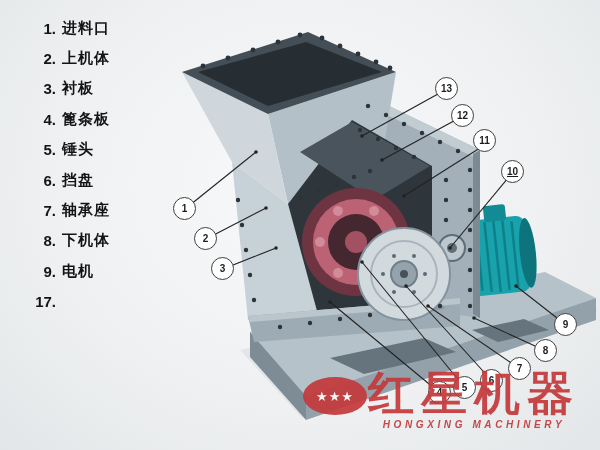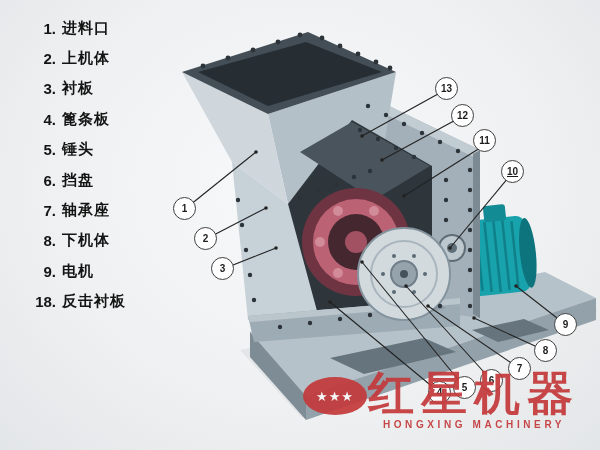--- a/index.html
+++ b/index.html
@@ -26,21 +26,21 @@
     position:absolute;left:303px;top:369px;z-index:9;display:flex;align-items:flex-start;
     opacity:.92;
   }
   .wm-logo{
     width:64px;height:38px;border-radius:50%;background:#c4393b;margin-top:8px;
     display:flex;align-items:center;justify-content:center;flex:none;
   }
   .wm-stars{color:#ffffff;font-size:13px;letter-spacing:1px;line-height:1;}
   .wm-text{margin-left:1px;display:flex;flex-direction:column;align-items:center;}
   .wm-brand{font-size:46px;font-weight:bold;color:#c4393b;letter-spacing:7px;line-height:1.05;white-space:nowrap;}
-  .wm-sub{font-size:10px;font-weight:bold;color:#c4393b;letter-spacing:3.6px;margin-top:2px;white-space:nowrap;}
+  .wm-sub{font-size:10px;font-weight:bold;color:#c4393b;letter-spacing:3.6px;margin-top:2px;white-space:nowrap;font-style:italic;}
 </style>
 </head>
 <body>
 
 <div class="page">
 
   <svg class="illus" width="600" height="450" viewBox="0 0 600 450">
 
     <g>
       <polygon points="240,350 560,282 598,312 302,418" fill="#dcdfe2" opacity="0.65"></polygon>
@@ -248,22 +248,21 @@
     </div>
     <div class="part-row">
       <span class="num">8.</span>
       <span class="lbl">下机体</span>
     </div>
     <div class="part-row">
       <span class="num">9.</span>
       <span class="lbl">电机</span>
     </div>
     <div class="part-row">
-      <span class="num">18.</span>
-      <span class="lbl">反击衬板</span>
+      <span class="num">17.</span>
     </div>
   </div>
 
   <div class="callout" style="left:173px;top:197px;">1</div>
   <div class="callout" style="left:194px;top:227px;">2</div>
   <div class="callout" style="left:211px;top:257px;">3</div>
   <div class="callout" style="left:428px;top:381px;">4</div>
   <div class="callout" style="left:453px;top:376px;">5</div>
   <div class="callout" style="left:480px;top:369px;">6</div>
   <div class="callout" style="left:508px;top:357px;">7</div>

